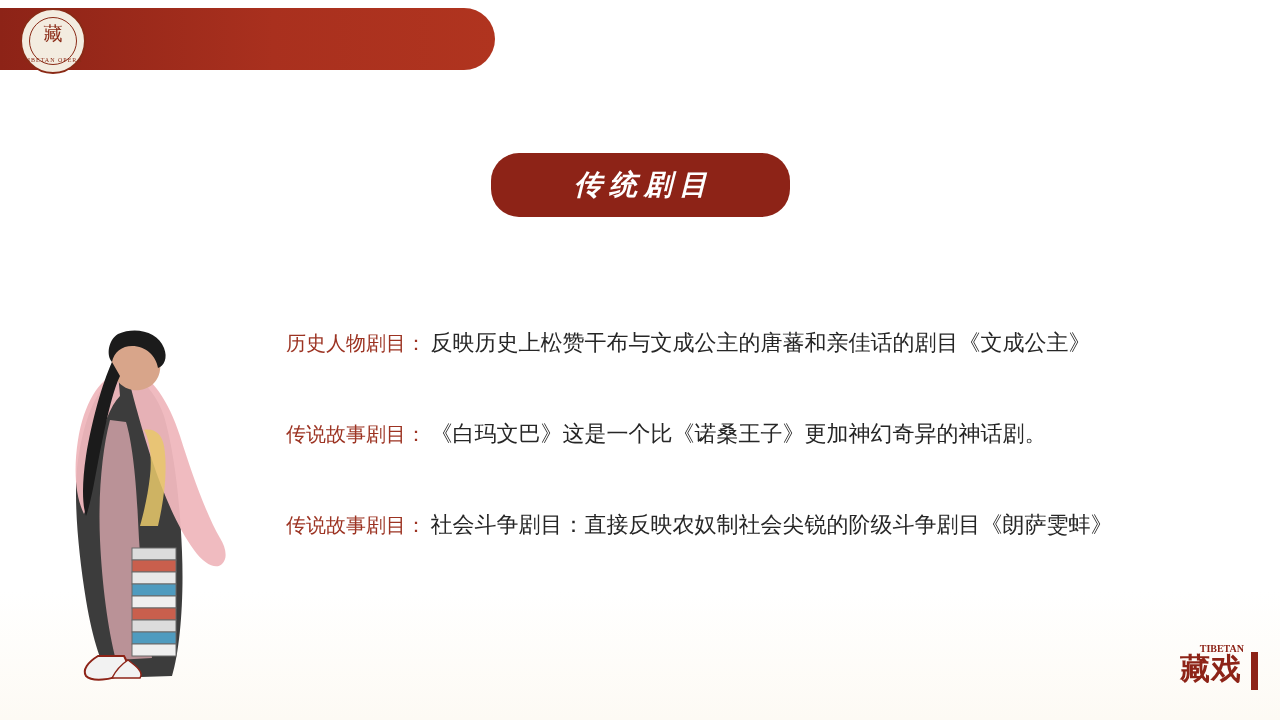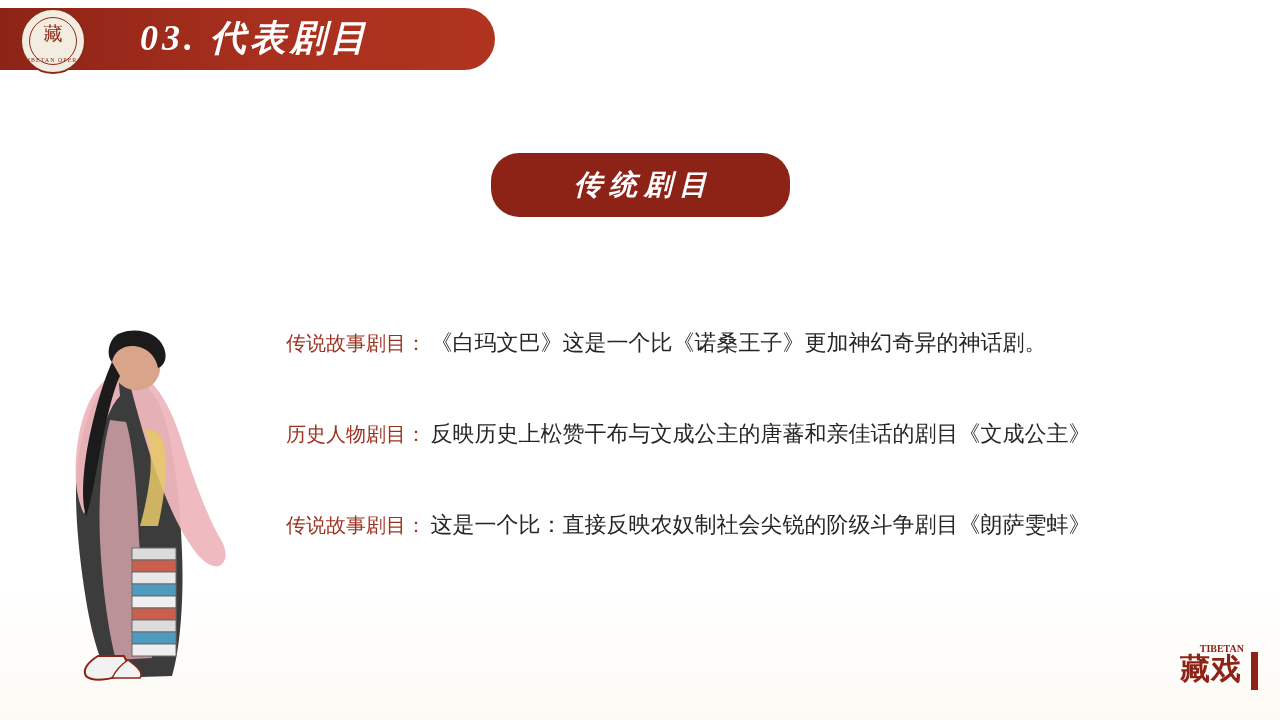--- a/index.html
+++ b/index.html
@@ -180,21 +180,20 @@
 <div class="slide">
 
   <div class="header-bar"></div>
 
   <div class="seal">
     <div class="seal-inner"></div>
     <div class="seal-glyph">藏</div>
     <div class="seal-sub">TIBETAN OPERA</div>
   </div>
 
-  <div class="header-title">03. 代表剧目</div>
 
   <div class="section-pill">
     <span>传统剧目</span>
   </div>
 
   <div class="figure">
     <svg width="200" height="390" viewBox="0 0 200 390" xmlns="http://www.w3.org/2000/svg">
 
       <path d="M72 78 C55 92 44 120 38 160 C33 196 38 250 46 300 C53 342 62 366 70 378 L132 376 C140 350 144 300 142 252 C140 200 134 150 124 116 C116 92 98 74 86 72 Z" fill="#2b2b2b" opacity="0.92"></path>
 
@@ -224,30 +223,30 @@
 
       <path d="M104 130 C110 140 112 158 110 176 C108 194 104 212 100 226 L118 226 C124 200 128 170 124 146 C122 134 114 128 104 130 Z" fill="#e8c86a" opacity="0.85"></path>
 
       <path d="M58 356 C48 362 42 370 46 376 C52 382 72 380 82 374 C88 370 88 362 84 356 Z" fill="#f2f2f2" stroke="#8d2317" stroke-width="2"></path>
       <path d="M88 360 C96 366 104 372 100 378 L72 378 C76 370 82 364 88 360 Z" fill="#f2f2f2" stroke="#8d2317" stroke-width="1.5"></path>
     </svg>
   </div>
 
   <div class="rows">
     <div class="row">
+      <span class="row-label">历史人物剧目：</span>
+      <span class="row-text">反映历史上松赞干布与文成公主的唐蕃和亲佳话的剧目《文成公主》</span>
+    </div>
+    <div class="row">
       <span class="row-label">传说故事剧目：</span>
       <span class="row-text">《白玛文巴》这是一个比《诺桑王子》更加神幻奇异的神话剧。</span>
     </div>
     <div class="row">
-      <span class="row-label">历史人物剧目：</span>
-      <span class="row-text">反映历史上松赞干布与文成公主的唐蕃和亲佳话的剧目《文成公主》</span>
-    </div>
-    <div class="row">
       <span class="row-label">传说故事剧目：</span>
-      <span class="row-text">这是一个比：直接反映农奴制社会尖锐的阶级斗争剧目《朗萨雯蚌》</span>
+      <span class="row-text">社会斗争剧目：直接反映农奴制社会尖锐的阶级斗争剧目《朗萨雯蚌》</span>
     </div>
   </div>
 
   <div class="footer-logo">
     <div class="logo-text">
       <span>藏戏</span>
       <span class="tiny">TIBETAN</span>
     </div>
     <div class="logo-bar"></div>
   </div>

